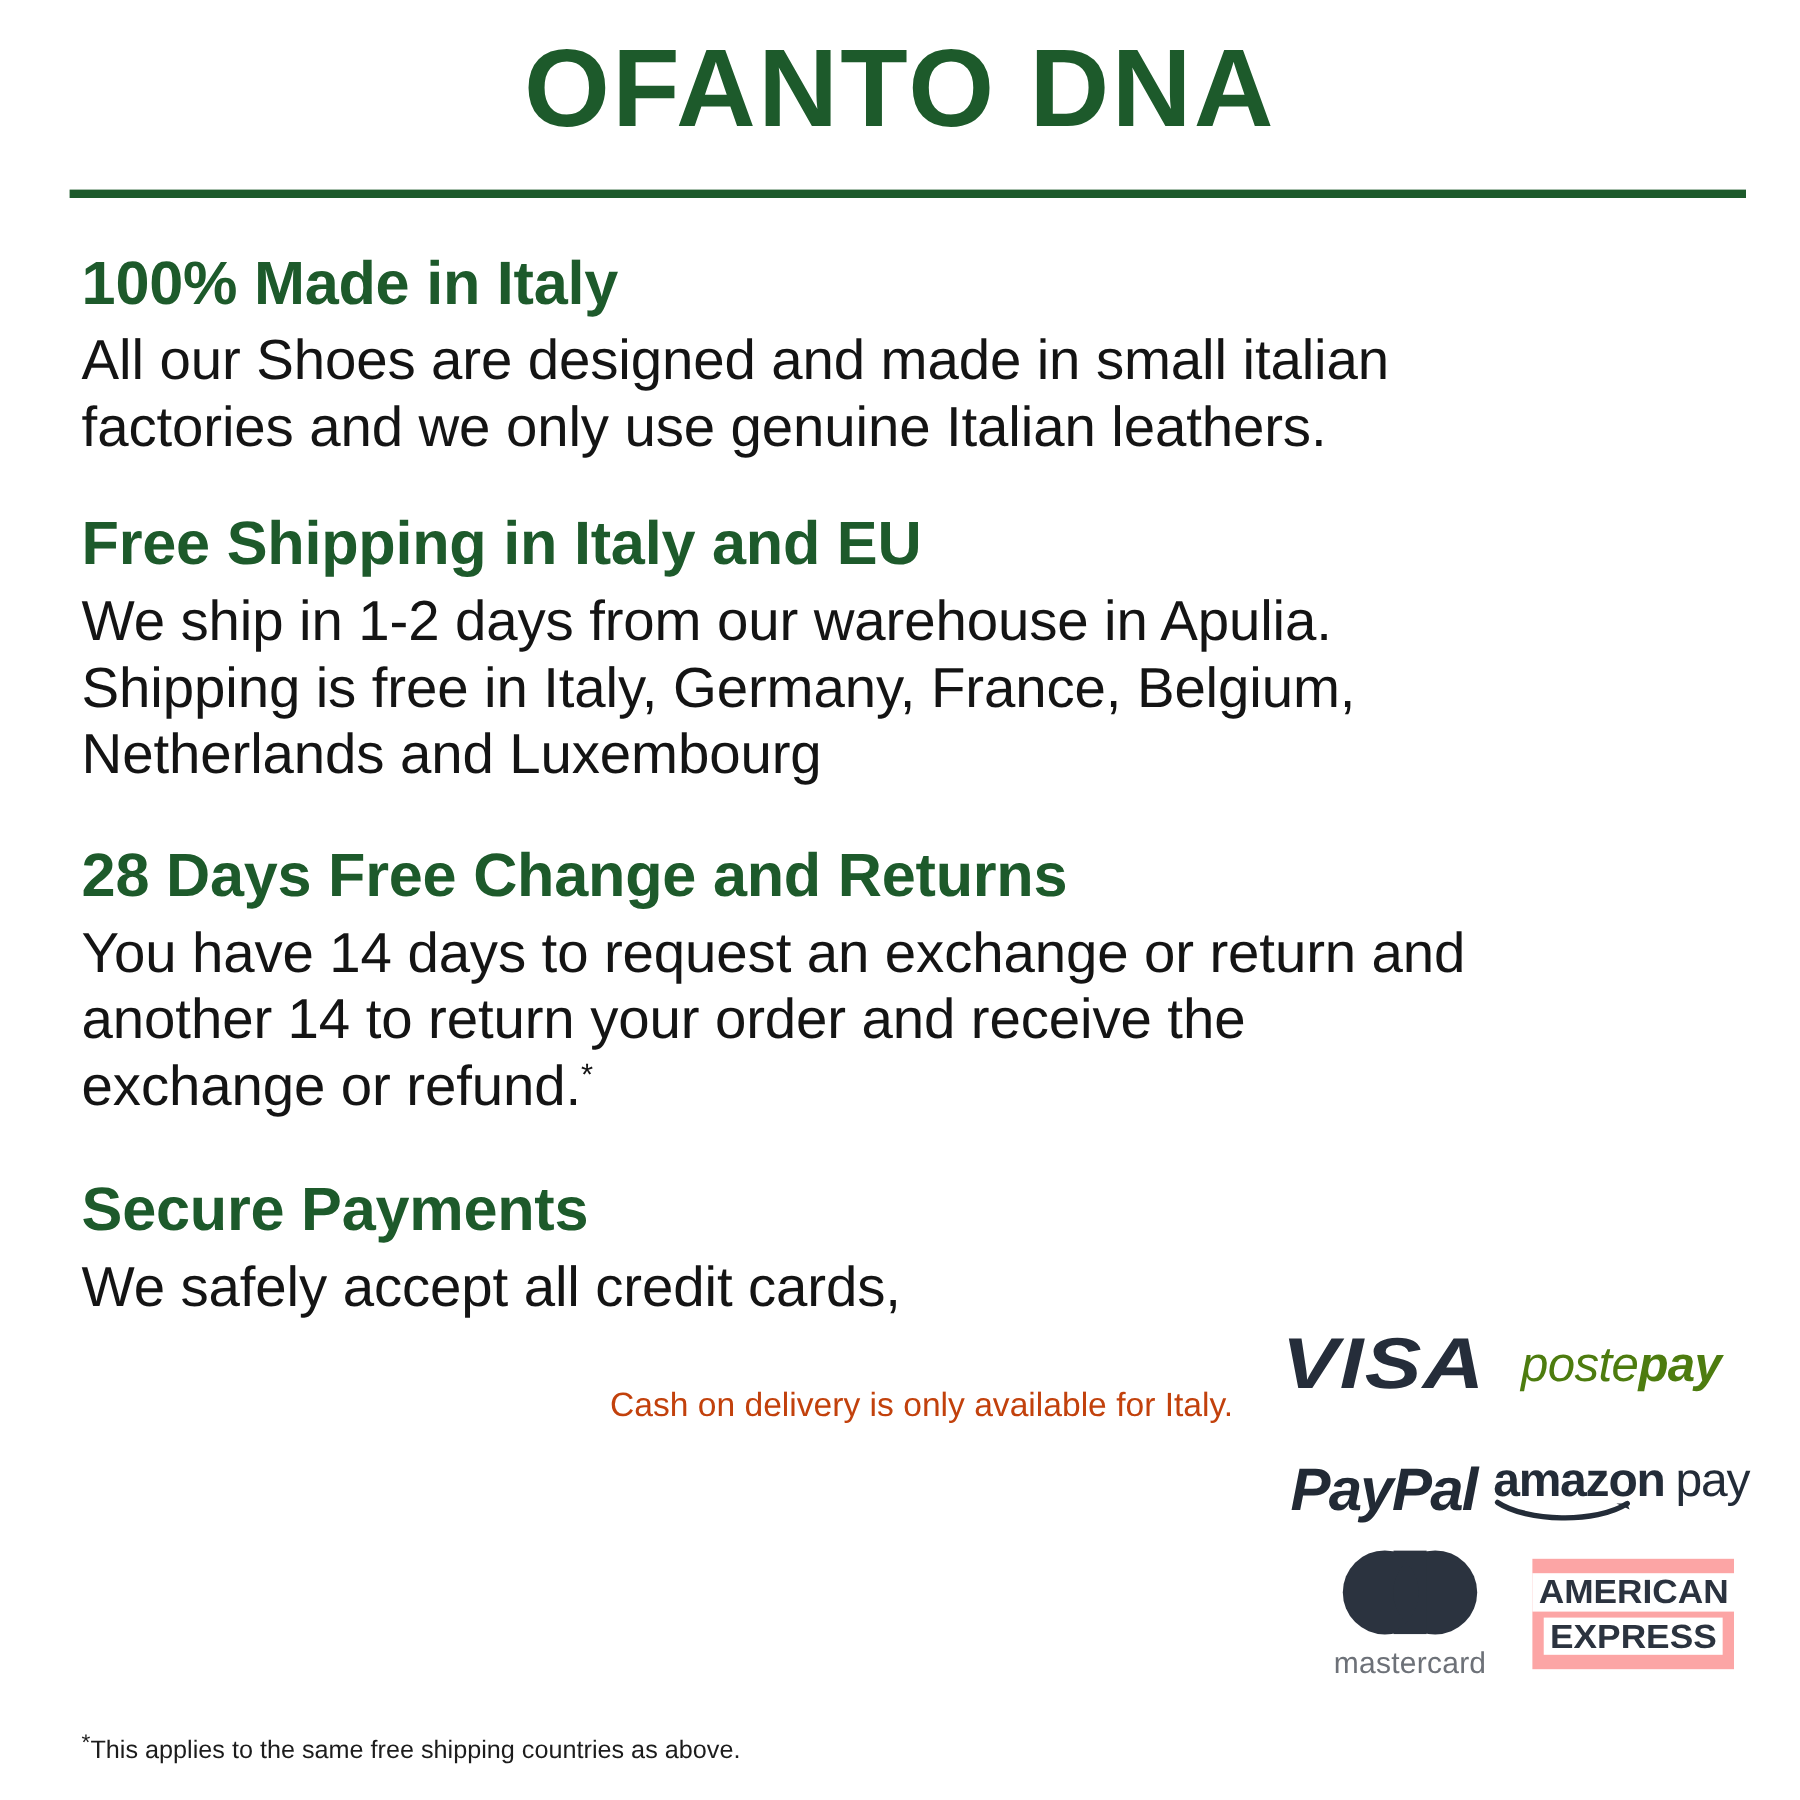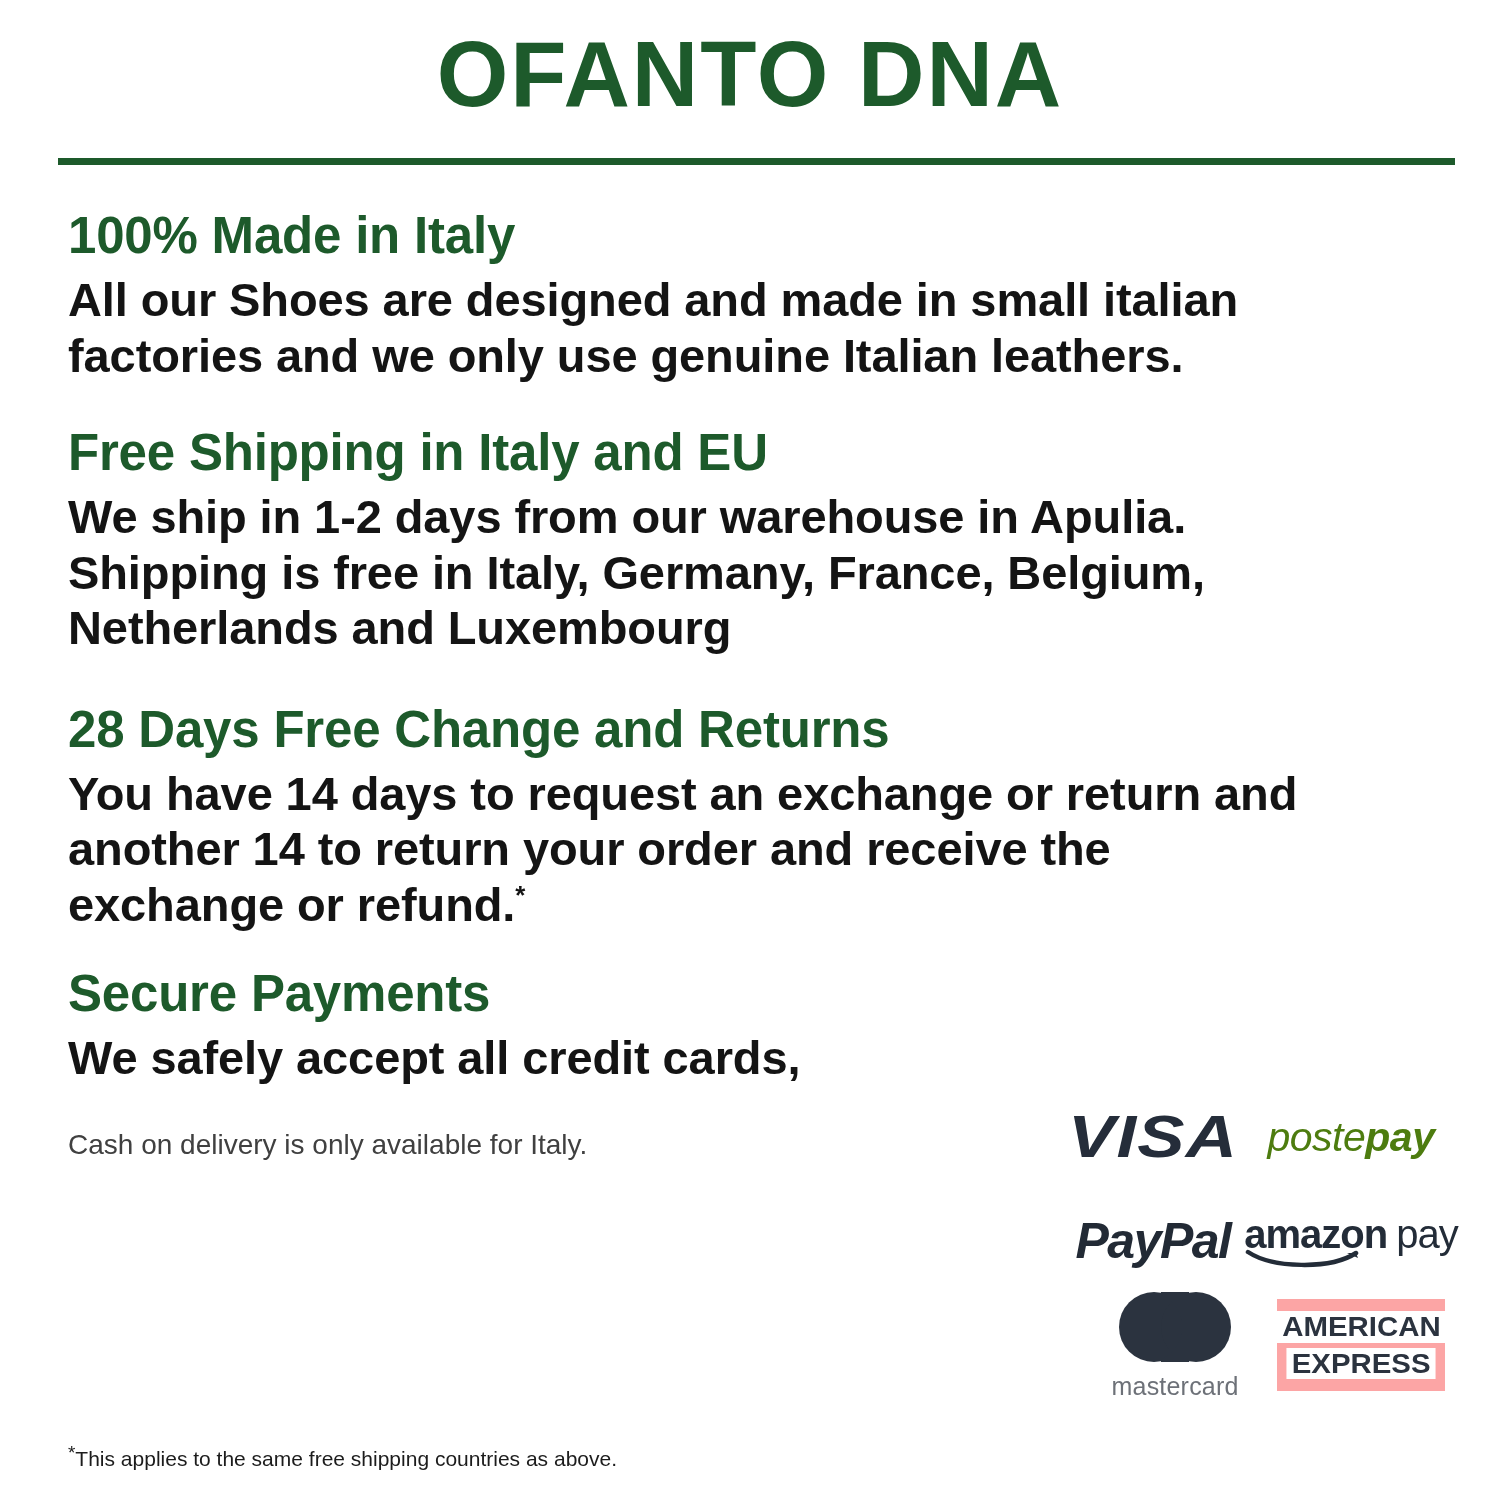--- a/index.html
+++ b/index.html
@@ -47,63 +47,64 @@
 
   
   .content {
     position: absolute;
     top: 206px;
     left: 68px;
     width: 1400px;
   }
 
   .section { margin: 0 0 40px 0; }
-  .section.sec-returns { margin-bottom: 32px; }
+  .section.sec-returns { margin-bottom: 46px; }
   .section.sec-shipping { margin-bottom: 44px; }
 
   h2.sec-head {
     margin: 0 0 6px 0;
     padding: 0;
     color: #1d5a2b;
     font-family: "Liberation Sans Narrow", "Liberation Sans", sans-serif;
     font-weight: 700;
     font-size: 51px;
     line-height: 1.18;
     letter-spacing: -0.2px;
     white-space: nowrap;
   }
 
   p.sec-body {
     margin: 0;
     padding: 0;
     color: #141414;
     font-family: "Liberation Sans Narrow", "Liberation Sans", sans-serif;
-    font-weight: 700;
+    font-weight: 400;
     font-size: 47px;
     line-height: 1.18;
     letter-spacing: -0.1px;
     max-width: 1340px;
   }
   p.sec-body .ln { display: block; white-space: nowrap; }
   p.sec-body sup {
     font-size: 0.55em;
     vertical-align: super;
     line-height: 0;
   }
 
   
   .sec-payments p.sec-body { max-width: 900px; }
 
   .cod-note {
-    margin: 42px 0 0 0;
-    color: #404040;
+    margin: 54px 0 0 0;
+    color: #c2410c;
     font-family: "Liberation Sans Narrow", "Liberation Sans", sans-serif;
     font-size: 28px;
     line-height: 1.2;
     white-space: nowrap;
+    text-align: center;
   }
 
   .footnote {
     position: absolute;
     left: 68px;
     top: 1442px;
     color: #1c1c1c;
     font-family: "Liberation Sans Narrow", "Liberation Sans", sans-serif;
     font-size: 21px;
     line-height: 1.2;

